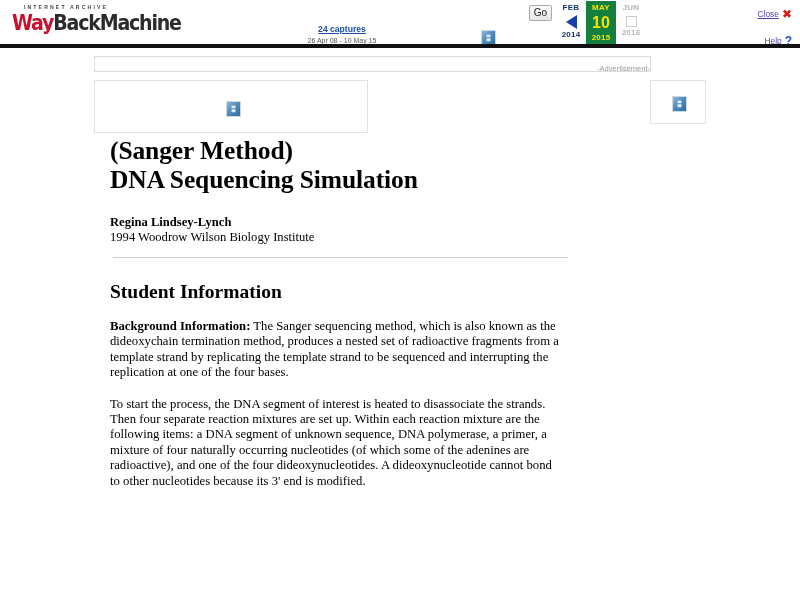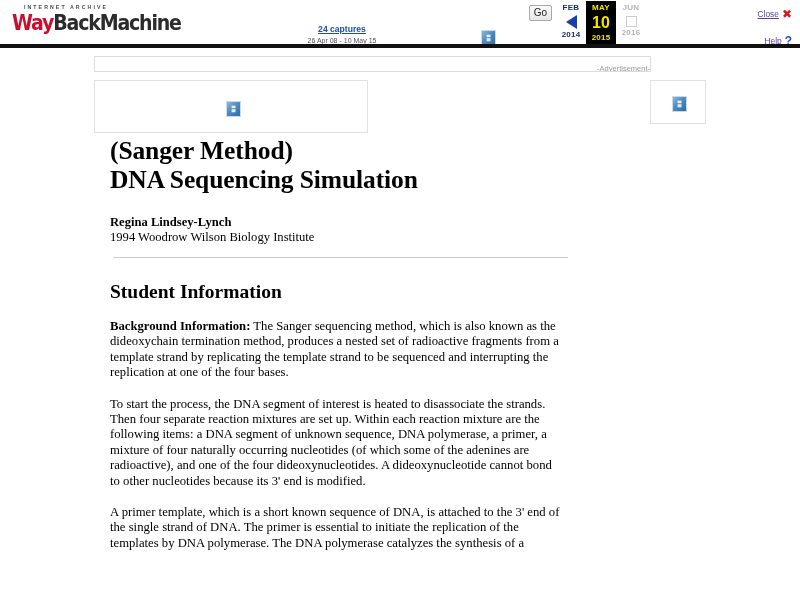--- a/index.html
+++ b/index.html
@@ -161,21 +161,21 @@
   .dn-col {
     position: absolute;
     top: 0;
     width: 30px;
     height: 44px;
     text-align: center;
     font-family: "Liberation Sans", sans-serif;
     cursor: pointer;
   }
   #dn-prev { left: 0; }
-  #dn-cur  { left: 30px; background: #000000; }
+  #dn-cur  { left: 30px; background: #15803d; }
   #dn-next { left: 60px; cursor: default; }
   .dn-mon {
     font-size: 8px;
     font-weight: bold;
     letter-spacing: .3px;
     line-height: 11px;
     padding-top: 1px;
   }
   .dn-day {
     font-size: 16px;
@@ -451,16 +451,15 @@
     </div>
 
     <hr id="divider">
 
     <h2 id="section-heading">Student Information</h2>
 
     <p class="para"><b>Background Information:</b><span> The Sanger sequencing method, which is also known as the dideoxychain termination method, produces a nested set of radioactive fragments from a template strand by replicating the template strand to be sequenced and interrupting the replication at one of the four bases.</span></p>
 
     <p class="para">To start the process, the DNA segment of interest is heated to disassociate the strands. Then four separate reaction mixtures are set up. Within each reaction mixture are the following items: a DNA segment of unknown sequence, DNA polymerase, a primer, a mixture of four naturally occurring nucleotides (of which some of the adenines are radioactive), and one of the four dideoxynucleotides. A dideoxynucleotide cannot bond to other nucleotides because its 3' end is modified.</p>
 
-    <p class="para">A primer template, which is a short known sequence of DNA, is attached to the 3' end of the single strand of DNA. The primer is essential to initiate the replication of the templates by DNA polymerase. The DNA polymerase catalyzes the synthesis of a</p>
 
   </div>
 </div>
 
 </body></html>

